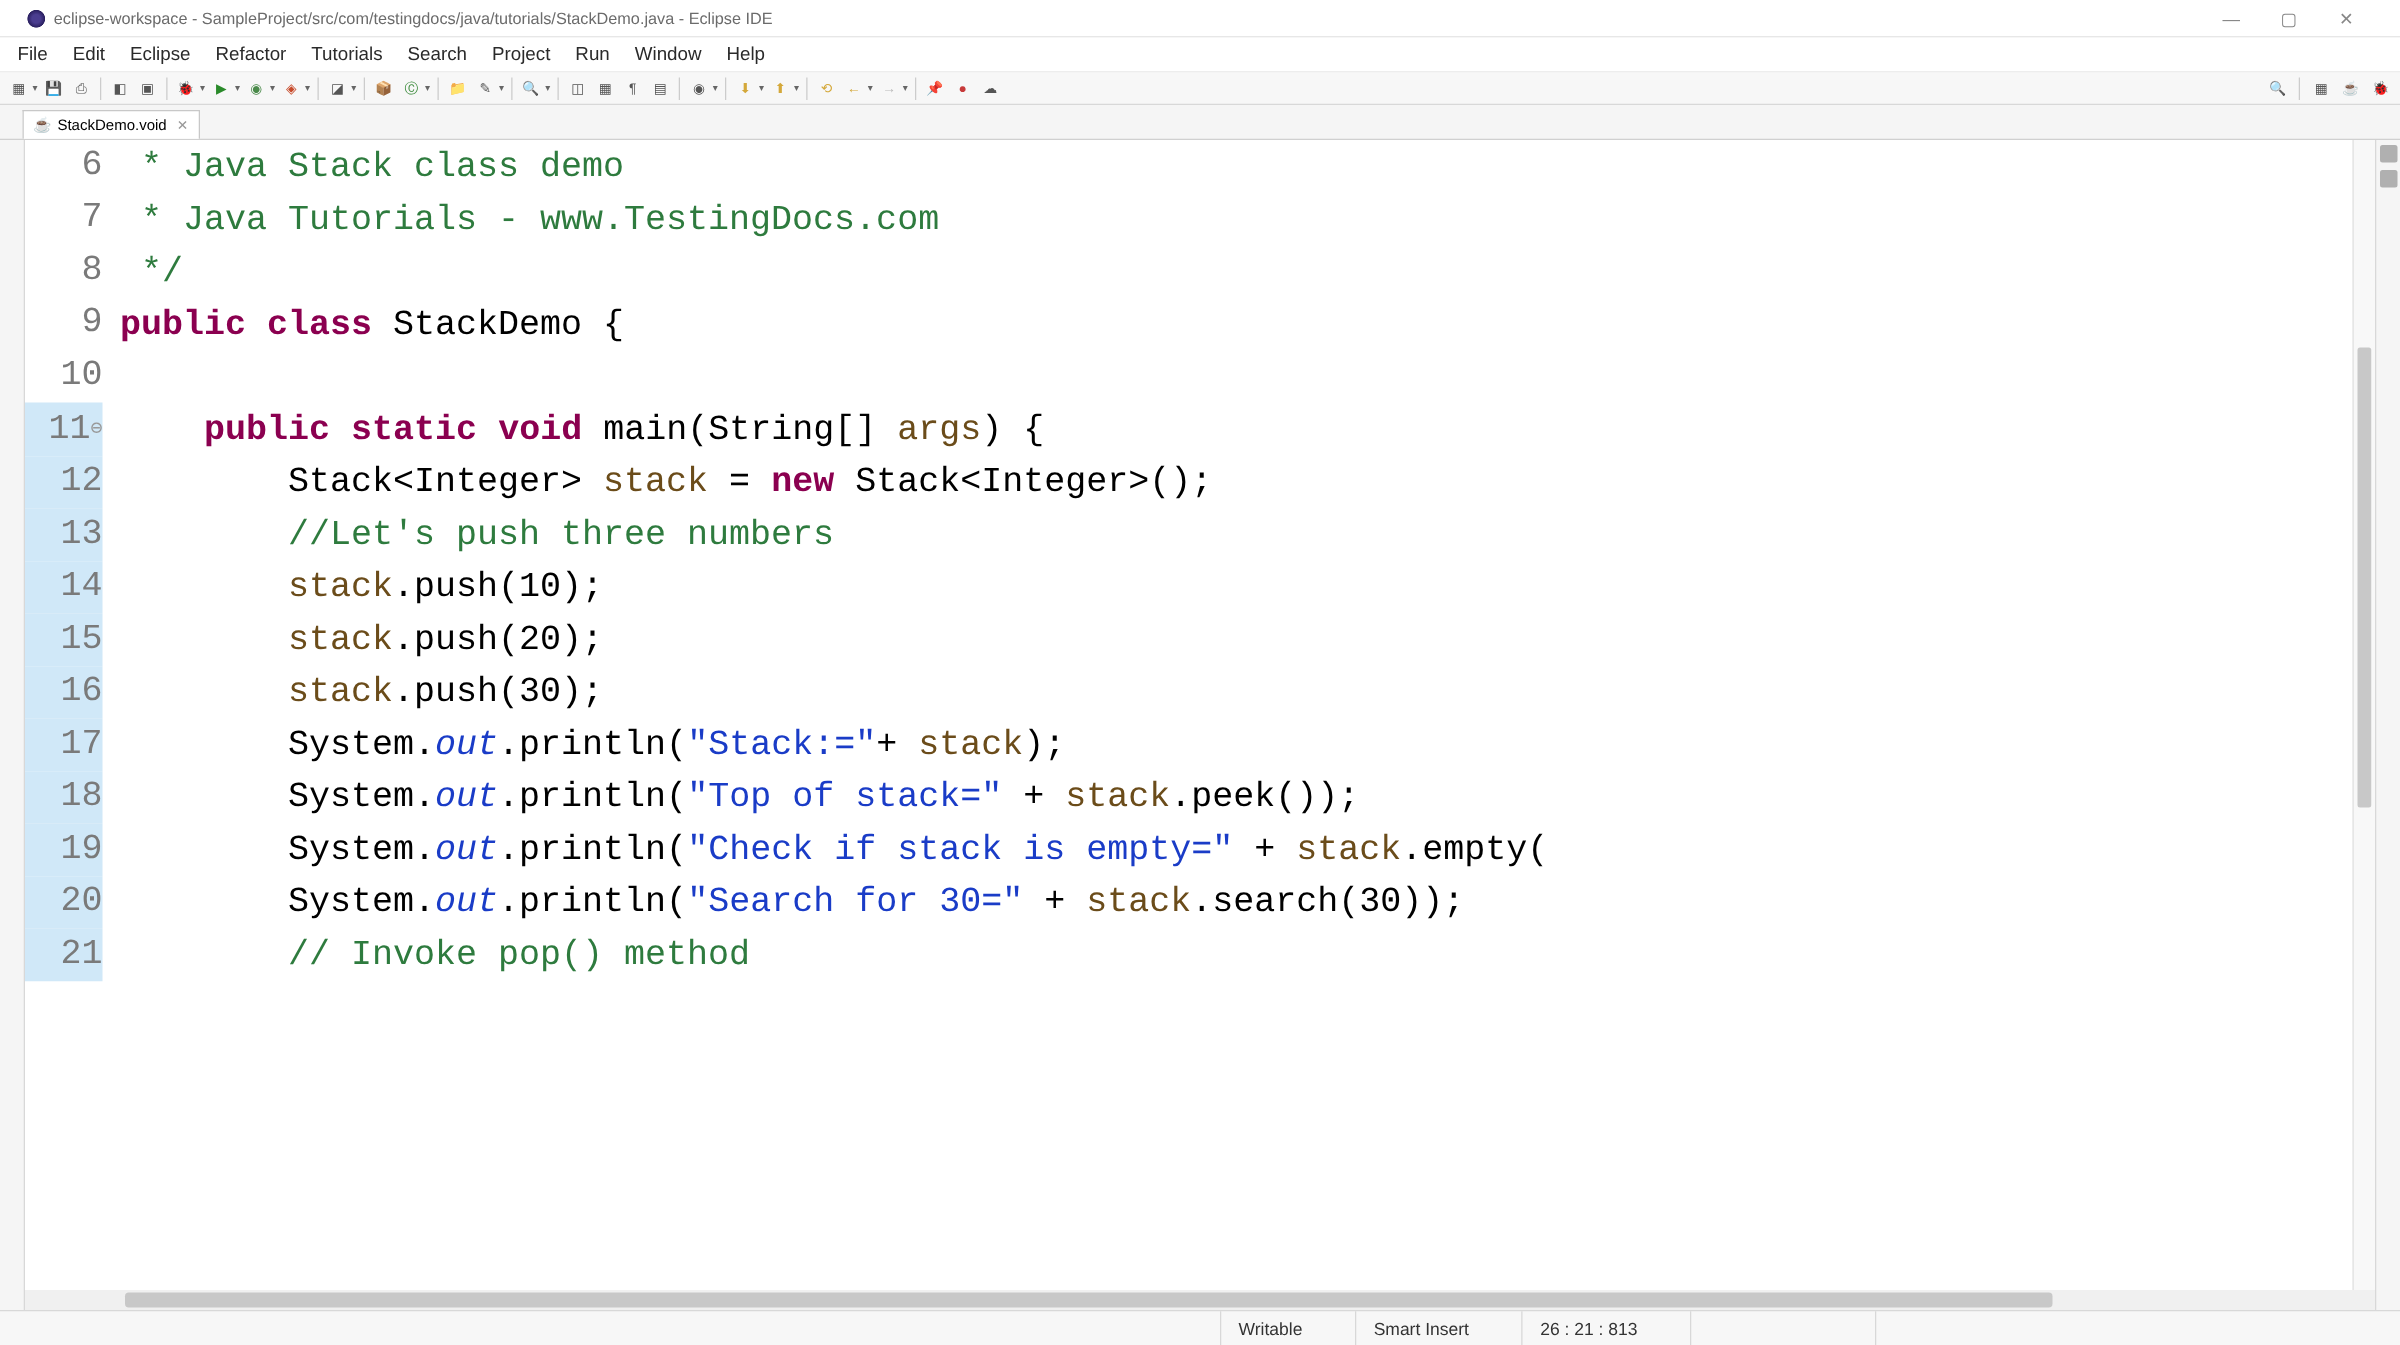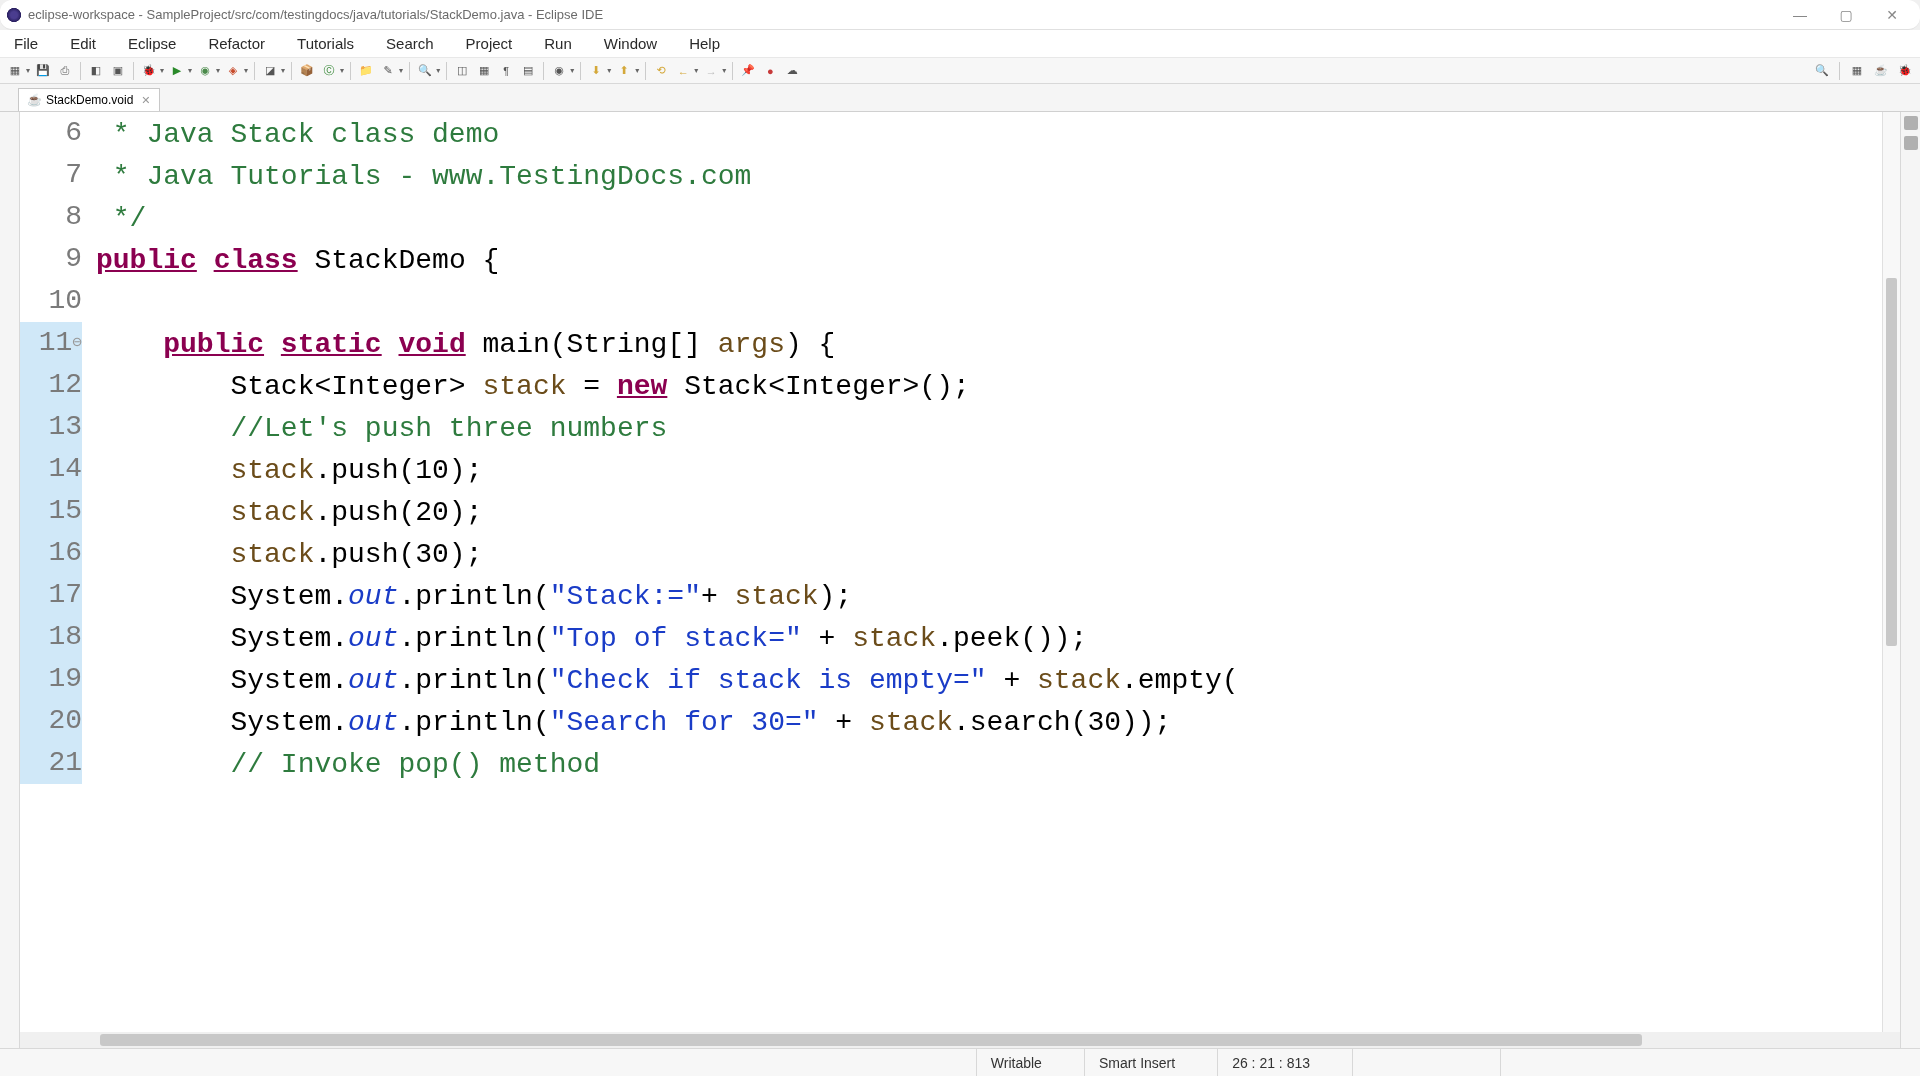--- a/index.html
+++ b/index.html
@@ -11,41 +11,39 @@
   height: 1076px;
   overflow: hidden;
   display: flex;
   flex-direction: column;
 }
 .titlebar {
   height: 30px;
   background: #ffffff;
   display: flex;
   align-items: center;
-  padding: 0 6px;
+  padding: 0 21px;
   border-bottom: 1px solid #e0e0e0;
-  border-radius: 12px;
 }
 .titlebar .app-icon {
   width: 16px; height: 16px;
   background: radial-gradient(circle at 50% 50%, #4a3d8f 30%, #2a2060 60%, transparent 65%);
   border-radius: 50%;
   margin-right: 6px;
 }
 .titlebar .title-text { color: #6b6b6b; font-size: 13px; flex: 1; }
 .titlebar .win-controls { display: flex; gap: 18px; padding-right: 8px; }
 .titlebar .win-btn { width: 28px; text-align: center; color: #888; font-size: 14px; cursor: default; }
 .menubar {
   height: 28px;
   background: #ffffff;
   display: flex;
   align-items: center;
   padding: 0 4px;
   border-bottom: 1px solid #e8e8e8;
-  gap: 12px;
 }
 .menubar .menu-item {
   padding: 4px 10px;
   font-size: 15px;
   color: #2a2a2a;
   cursor: default;
 }
 .toolbar {
   height: 26px;
   background: #f7f7f7;
@@ -119,21 +117,21 @@
   padding-right: 8px;
   color: #7a7a7a;
   font-family: "Consolas", "Courier New", monospace;
   font-size: 28px;
   line-height: 42px;
   background: #ffffff;
   user-select: none;
 }
 .gutter .marked { background: #d0e8f8; }
 .code-line { padding-left: 6px; }
-.kw { color: #8b0050; font-weight: bold; text-decoration: underline; }
+.kw { color: #8b0050; font-weight: bold; }
 .cm { color: #2e7b3e; text-align: center; }
 .str { color: #1a3cc7; }
 .fld { color: #1a3cc7; font-style: italic; }
 .var { color: #6b4c1a; }
 .overview-ruler {
   width: 18px;
   background: #f8f8f8;
   border-left: 1px solid #e0e0e0;
   position: relative;
 }

